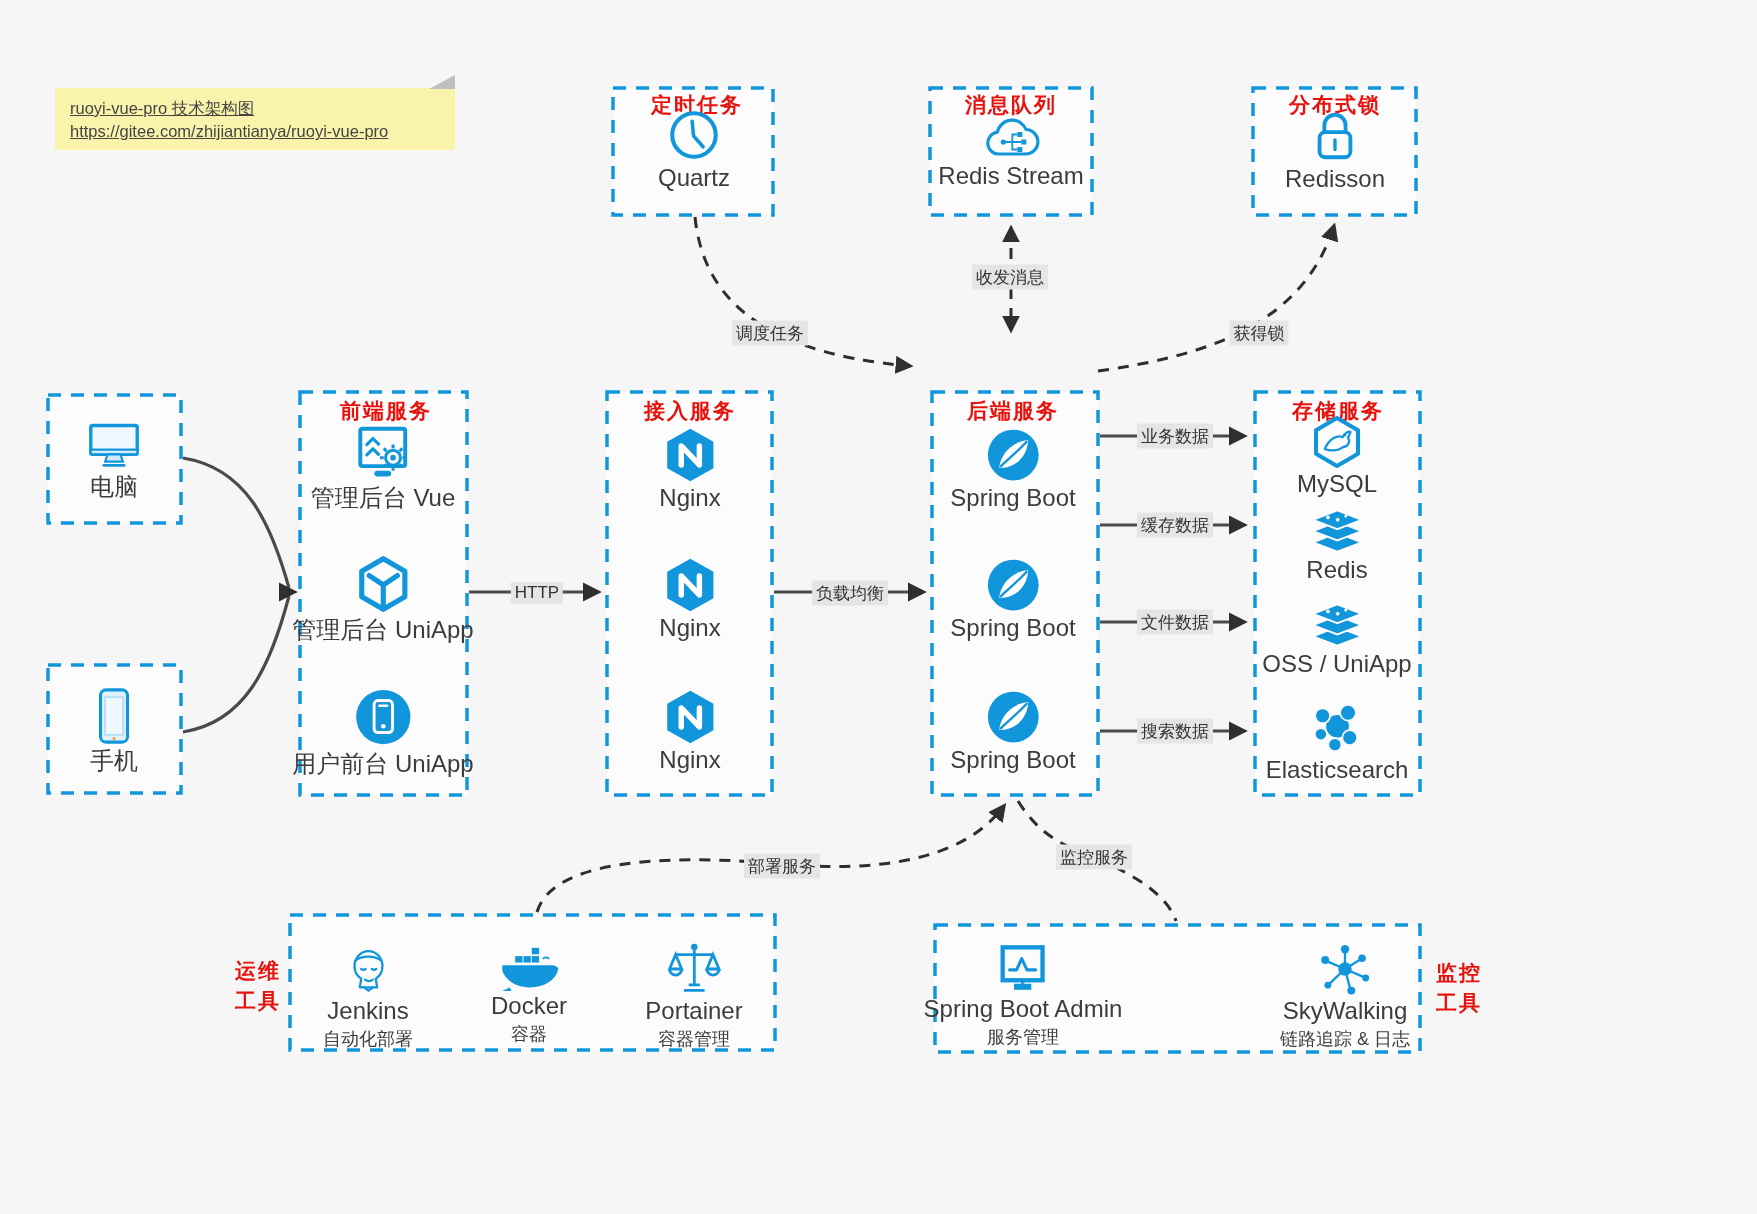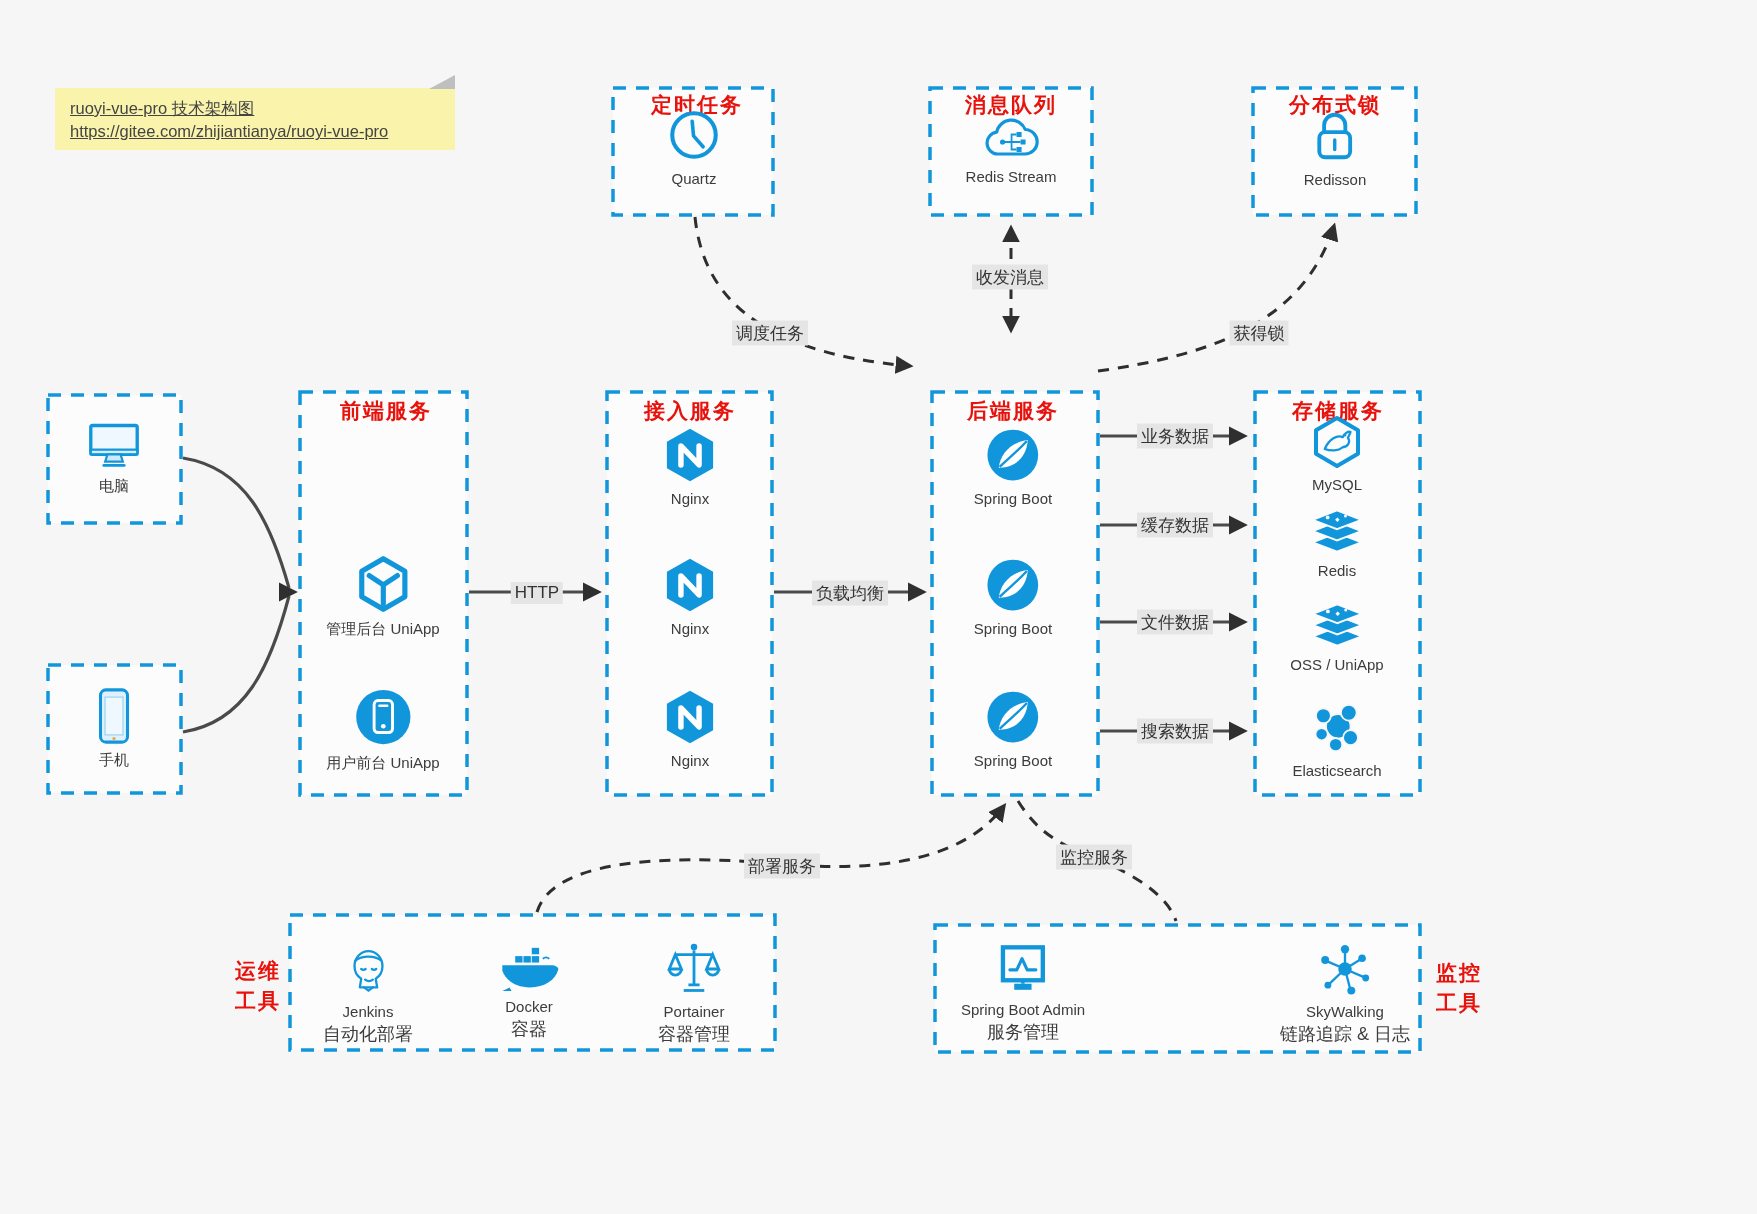--- a/index.html
+++ b/index.html
@@ -16,21 +16,21 @@
   #canvas{position:relative;width:1757px;height:1214px;background:var(--page_bg);overflow:hidden;}
   #connector-layer{position:absolute;left:0;top:0;pointer-events:none;}
   .gtitle{position:absolute;transform:translate(-50%,-50%);color:var(--title_red);
     font-weight:bold;font-size:21px;letter-spacing:2px;white-space:nowrap;z-index:3;margin-top:44px;}
   .side-title{position:absolute;transform:translate(-50%,-50%);color:var(--title_red);
     font-weight:bold;font-size:21px;letter-spacing:2px;text-align:center;line-height:1.42;z-index:3;}
   .side-title span{display:block;}
   .node{position:absolute;transform:translateX(-50%);display:flex;flex-direction:column;
     align-items:center;z-index:3;}
   .node .icon{display:block;line-height:0;}
-  .node .lbl{margin-top:6px;font-size:15px;color:var(--text);white-space:nowrap;text-align:left;}
+  .node .lbl{font-size:24px;color:var(--text);white-space:nowrap;text-align:left;}
   .node .lbl2{margin-top:2px;font-size:18px;color:var(--text);white-space:nowrap;text-align:center;}
   .edge-label{position:absolute;transform:translate(-50%,-50%);background:#e5e5e5;
     padding:1px 4px;font-size:17px;color:#333;white-space:nowrap;z-index:4;}
   #sticky-note{position:absolute;left:55px;top:88px;width:400px;height:62px;
     background:var(--note_bg);box-sizing:border-box;padding:9px 0 0 15px;z-index:3;
     font-size:16.5px;color:#444;line-height:1.42;text-decoration:underline;}
   #sticky-note .fold{position:absolute;right:0px;top:-13px;width:0;height:0;
     border-left:26px solid transparent;border-bottom:14px solid #bfbfbf;}
   .note-line{display:block;white-space:nowrap;}
 </style>
@@ -155,20 +155,36 @@
     <span class="icon">
       <svg width="36" height="58" viewBox="0 0 40 64">
         <rect x="5" y="3" width="30" height="58" rx="6" fill="#dff1fc" stroke="#1296db" stroke-width="3.4"></rect>
         <rect x="10" y="11" width="20" height="42" fill="#eef8fe" stroke="#a8d8f3" stroke-width="1.6"></rect>
         <circle cx="20" cy="57" r="1.8" fill="#f0a33d"></circle>
       </svg>
     </span>
     <span class="lbl">手机</span>
   </div>
 
+  <div class="node" style="left:383px;top:424px">
+    <span class="icon">
+      <svg width="62" height="58" viewBox="0 0 66 62">
+        <rect x="9" y="5" width="48" height="40" rx="2" fill="none" stroke="#1296db" stroke-width="4.2"></rect>
+        <path d="M16 22 l6.5-6.5 6 6" fill="none" stroke="#1296db" stroke-width="3.4" stroke-linecap="round" stroke-linejoin="round"></path>
+        <path d="M16 33 l6.5-6.5 6 6" fill="none" stroke="#1296db" stroke-width="3.4" stroke-linecap="round" stroke-linejoin="round"></path>
+        <g stroke="#1296db" stroke-width="3.2" fill="#fcfcfd">
+          <path d="M44 26 v-4 M44 46 v4 M34 36 h-4 M54 36 h4 M37 29 l-3-3 M51 43 l3 3 M37 43 l-3 3 M51 29 l3-3" fill="none"></path>
+          <circle cx="44" cy="36" r="8"></circle>
+        </g>
+        <circle cx="44" cy="36" r="3" fill="#1296db"></circle>
+        <rect x="24" y="50" width="18" height="6" rx="3" fill="#1296db"></rect>
+      </svg>
+    </span>
+    <span class="lbl">管理后台 Vue</span>
+  </div>
 
   <div class="node" style="left:383px;top:554px">
     <span class="icon">
       <svg width="60" height="60" viewBox="0 0 64 64">
         <path d="M32 5 L55 18.5 V45.5 L32 59 L9 45.5 V18.5 Z" fill="none" stroke="#1296db" stroke-width="5.5" stroke-linejoin="round"></path>
         <path d="M32 33 L17 23 M32 33 L47 23 M32 33 V53" fill="none" stroke="#1296db" stroke-width="5.5" stroke-linecap="round"></path>
       </svg>
     </span>
     <span class="lbl">管理后台 UniApp</span>
   </div>

